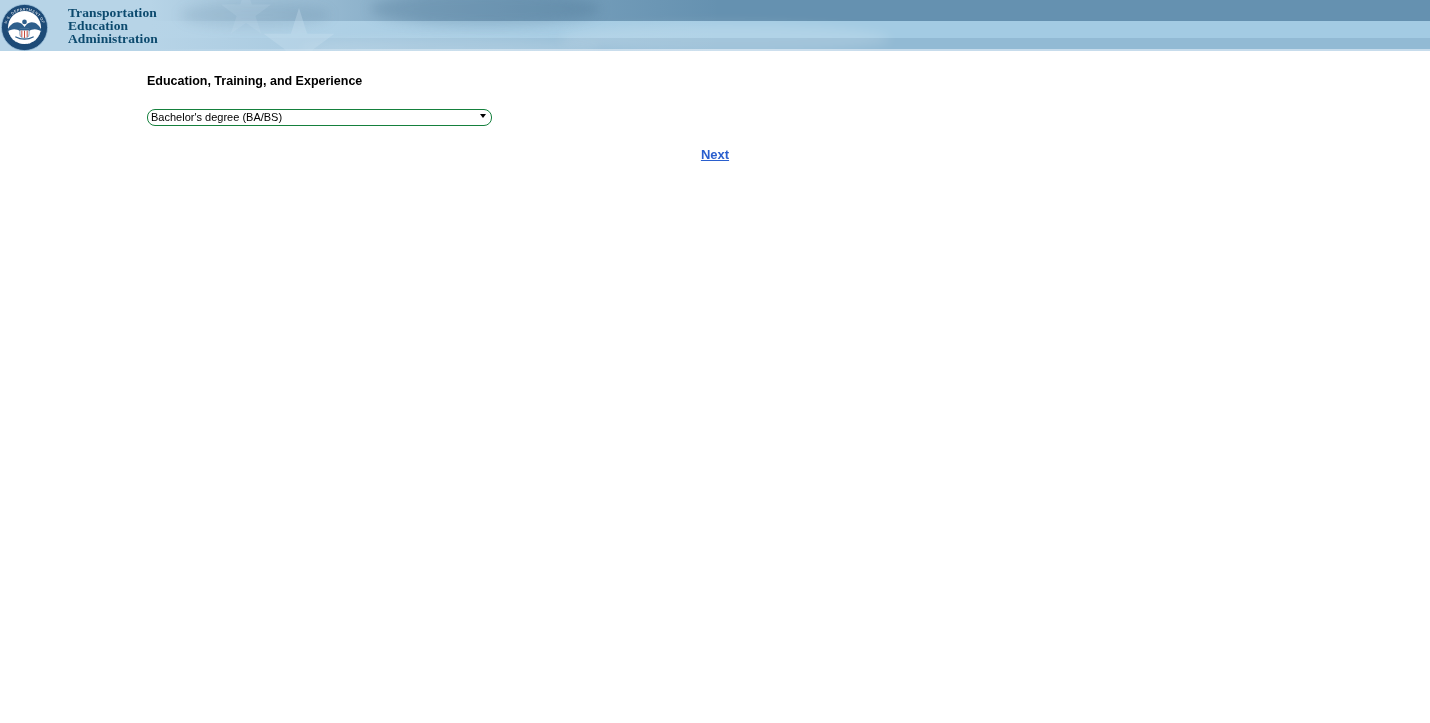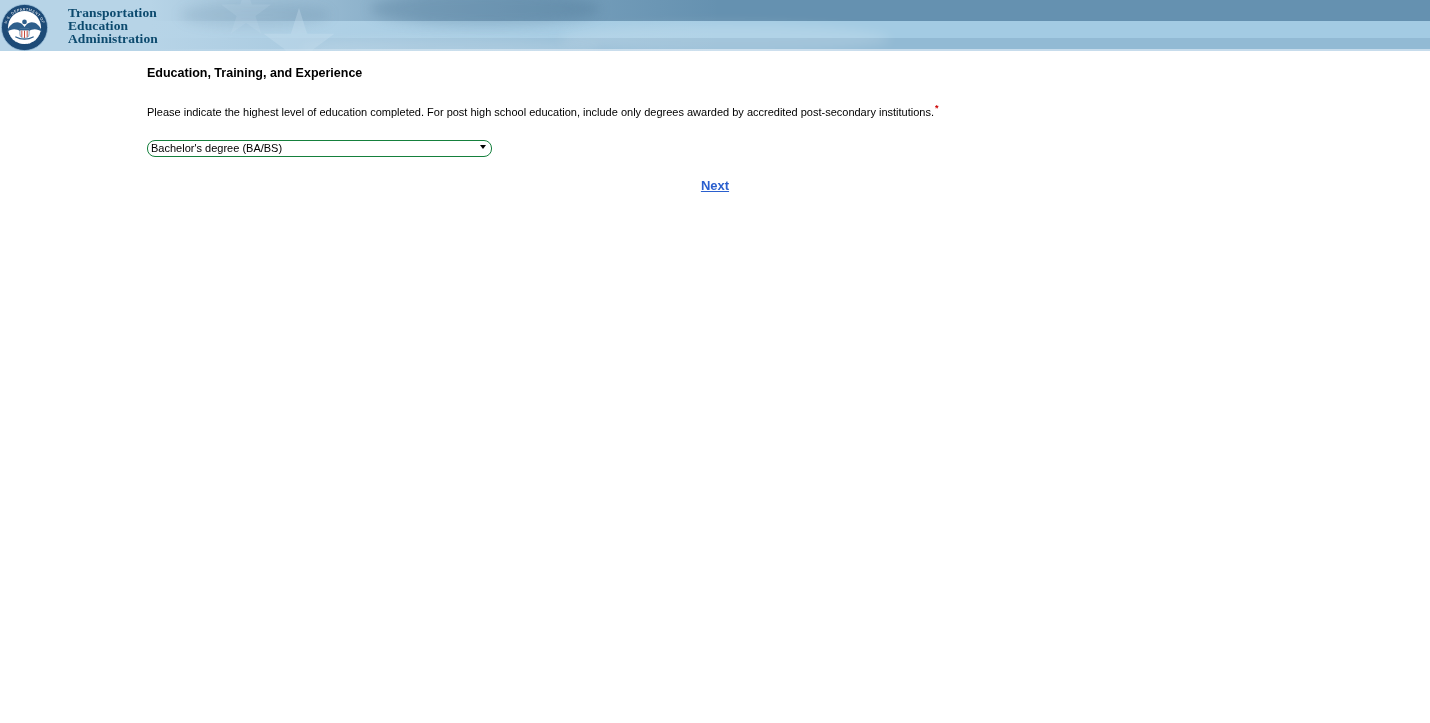--- a/index.html
+++ b/index.html
@@ -56,22 +56,22 @@
     font-weight: bold;
     font-size: 13.5px;
     line-height: 12.8px;
     color: #0c4a6e;
     letter-spacing: 0.1px;
   }
 
   
   .content {
     width: 1136px;
-    margin: 8px auto;
-    padding-top: 7px;
+    margin: 0 auto;
+    padding-top: 23px;
   }
   .page-title {
     font-size: 12.5px;
     line-height: 14px;
     font-weight: bold;
     color: #000000;
   }
   .question {
     margin-top: 22px;
     font-size: 11px;
@@ -183,21 +183,20 @@
         <div>Transportation</div>
         <div>Education</div>
         <div>Administration</div>
       </div>
     </div>
   </header>
 
   <main class="content">
     <h1 class="page-title">Education, Training, and Experience</h1>
 
-    <p class="question"><span>Please indicate the highest level of education completed. For post high school education, include only degrees awarded by accredited post-secondary institutions.</span><span class="required">*</span></p>
 
     <div class="select-wrap">
       <select>
         <option selected="">Bachelor's degree (BA/BS)</option>
       </select>
       <span class="select-arrow"></span>
     </div>
 
     <div class="next-row">
       <a class="next-link" href="#">Next</a>

